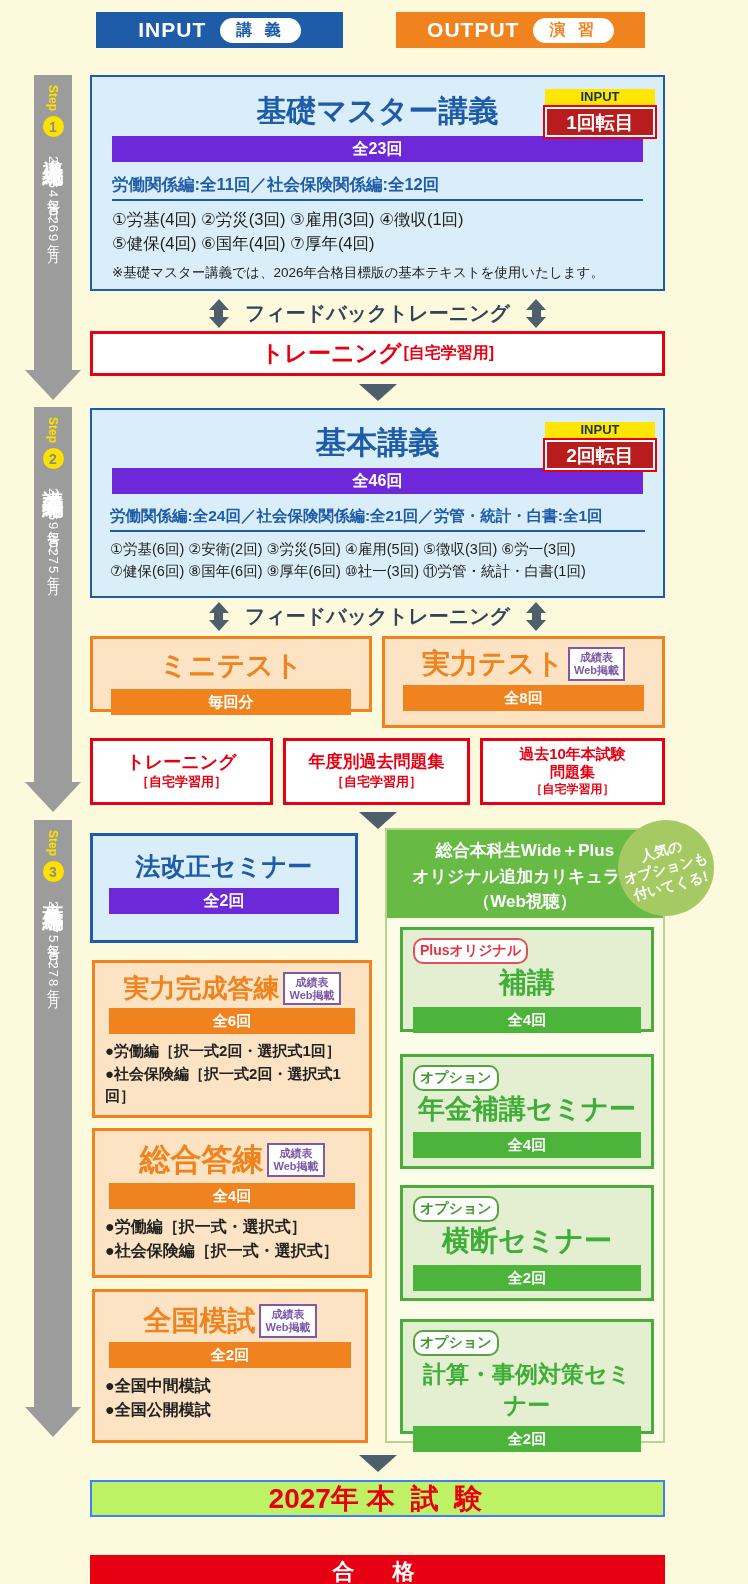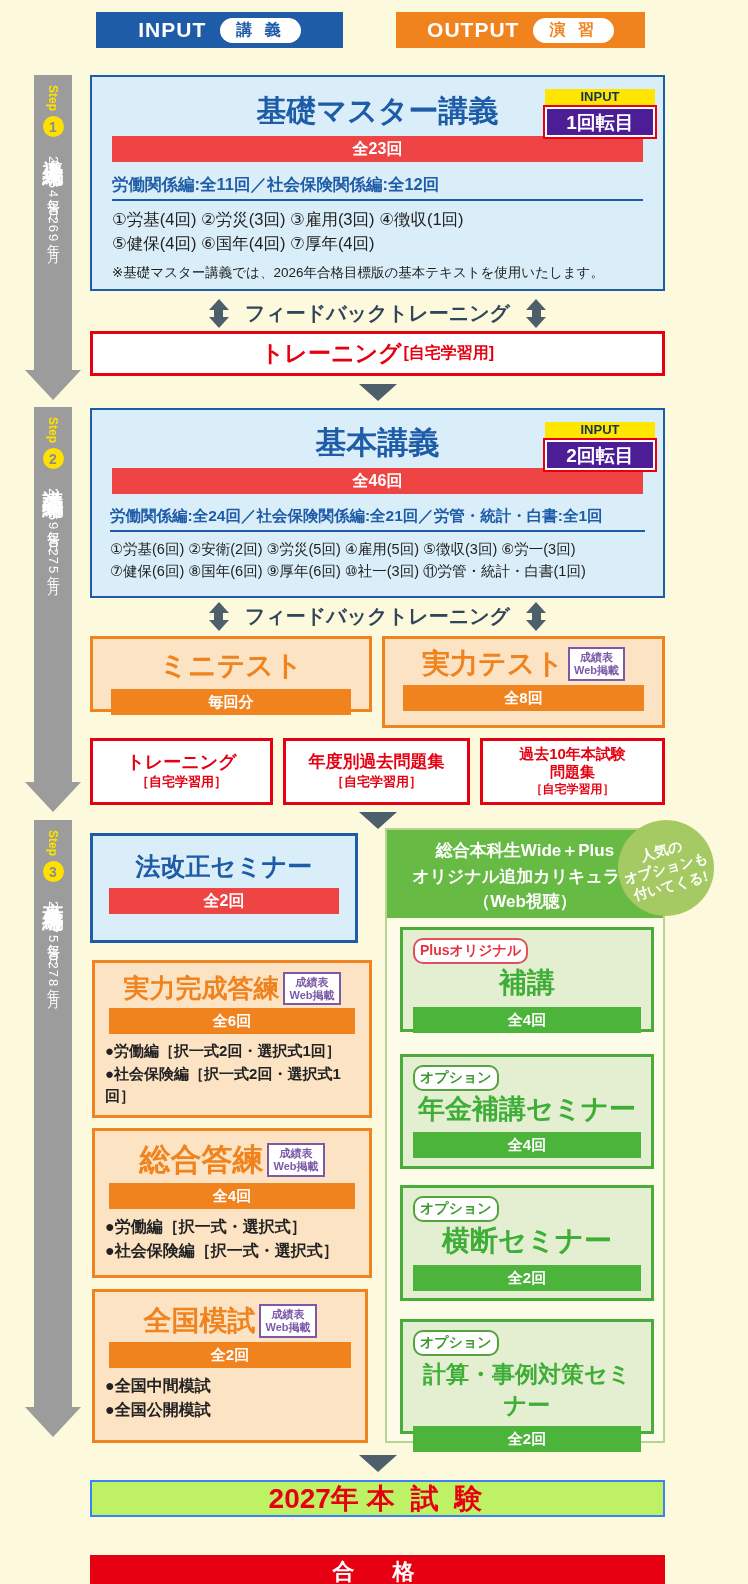--- a/index.html
+++ b/index.html
@@ -31,26 +31,26 @@
   .step-num { width:21px; height:21px; border-radius:50%; background:#ffe100; color:#8c8c8c; font-weight:bold; font-size:14px; display:flex; align-items:center; justify-content:center; }
   .step-name { color:#fff; font-size:21px; font-weight:bold; letter-spacing:3px; }
   .step-period { color:#fff; font-size:13px; letter-spacing:1px; }
   #step1 .step-body { height:295px; }
   #step2 .step-body { height:375px; }
   #step3 .step-body { height:587px; }
 
   
   .blue-box { background:#daeef9; border:2px solid #1e5ca8; }
   .course-title { color:#1e5ca8; font-weight:bold; text-align:center; }
-  .count-bar { background:#ef4444; color:#fff; font-weight:bold; text-align:center; font-size:16px; height:26px; line-height:26px; }
+  .count-bar { background:#6d28d9; color:#fff; font-weight:bold; text-align:center; font-size:16px; height:26px; line-height:26px; }
   .blue-subtitle { color:#1e5ca8; font-weight:bold; border-bottom:2px solid #1e5ca8; padding-bottom:3px; }
   .detail-line { color:#222; }
   .turn-badge { position:absolute; width:110px; text-align:center; }
   .turn-top { background:#ffe600; color:#1a3350; font-weight:bold; font-size:13px; height:16px; line-height:16px; }
-  .turn-bottom { background:#4c1d95; color:#fff; font-weight:bold; font-size:19px; height:30px; line-height:28px; border:2px solid #fff; box-shadow:0 0 0 2px #e60012; margin-top:2px; }
+  .turn-bottom { background:#b91c1c; color:#fff; font-weight:bold; font-size:19px; height:30px; line-height:28px; border:2px solid #fff; box-shadow:0 0 0 2px #e60012; margin-top:2px; }
 
   
   .feedback { left:90px; width:575px; display:flex; align-items:center; justify-content:center; gap:16px; }
   .feedback-label { color:#31465a; font-weight:bold; font-size:20px; }
   .updown { display:flex; flex-direction:column; align-items:center; }
   .updown .tu { width:0;height:0;border-left:10px solid transparent;border-right:10px solid transparent;border-bottom:11px solid #4d5f6b; }
   .updown .mid { width:9px; height:7px; background:#4d5f6b; }
   .updown .td { width:0;height:0;border-left:10px solid transparent;border-right:10px solid transparent;border-top:11px solid #4d5f6b; }
 
   .down-tri { width:0; height:0; border-left:19px solid transparent; border-right:19px solid transparent; border-top:17px solid #4d5f6b; }

